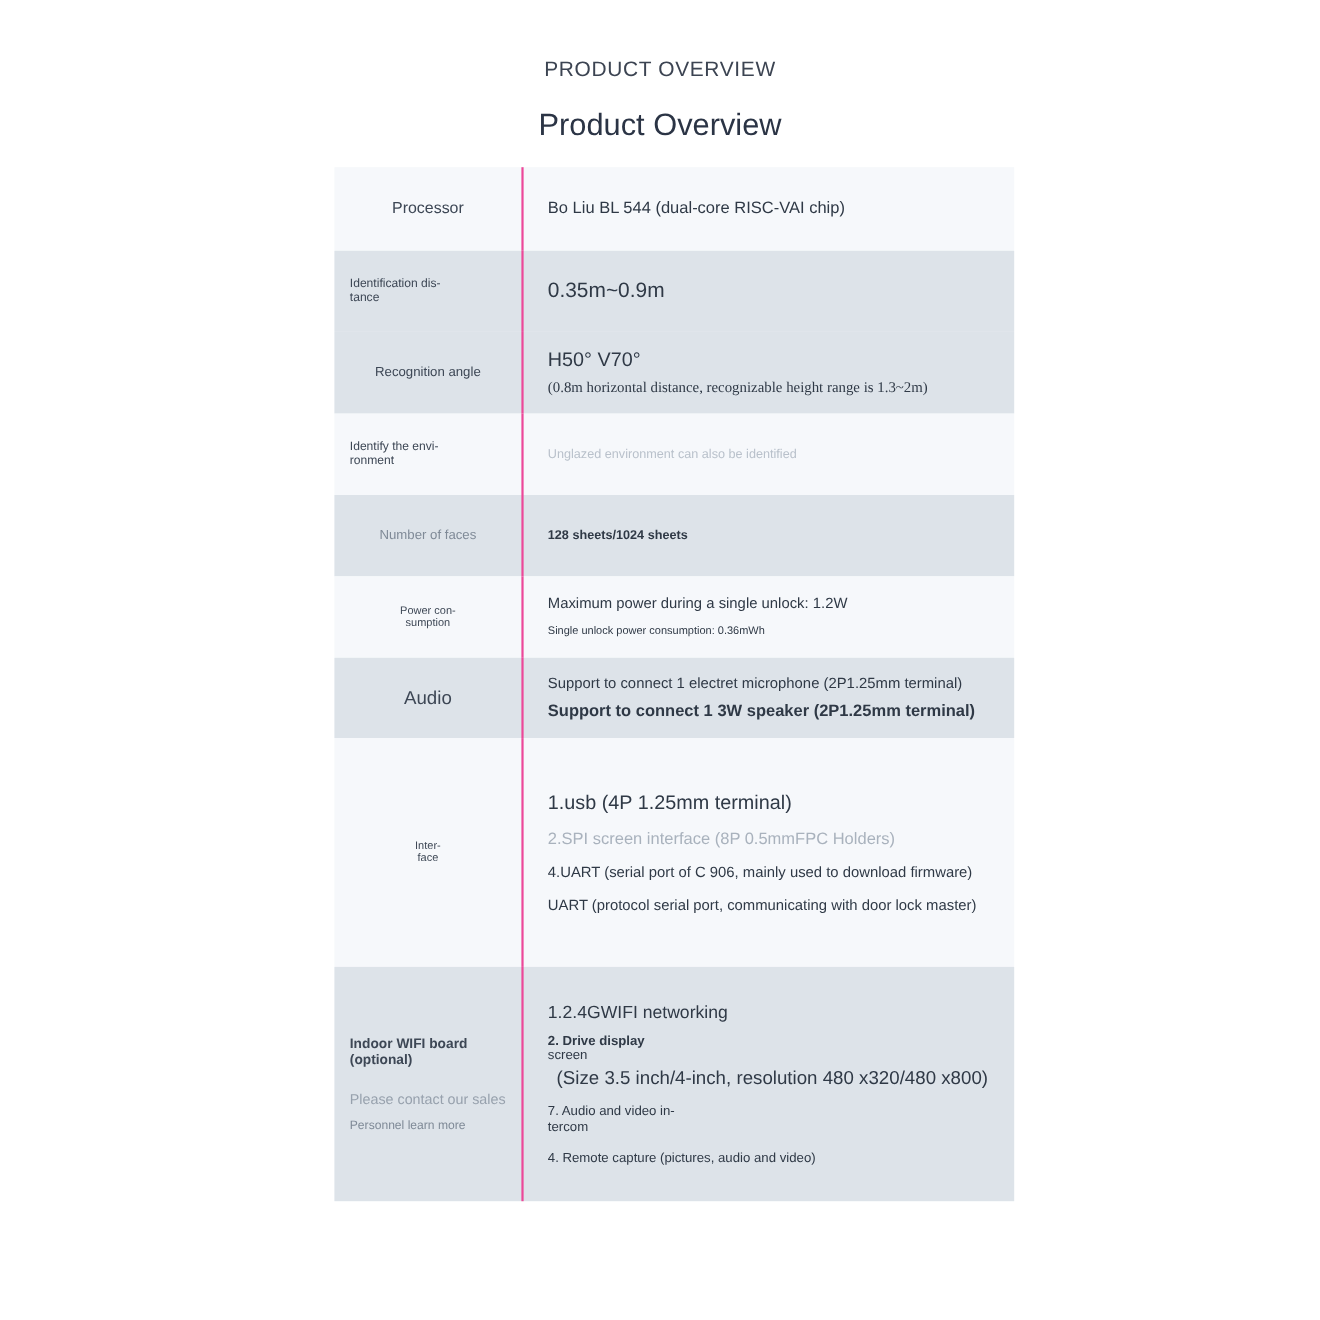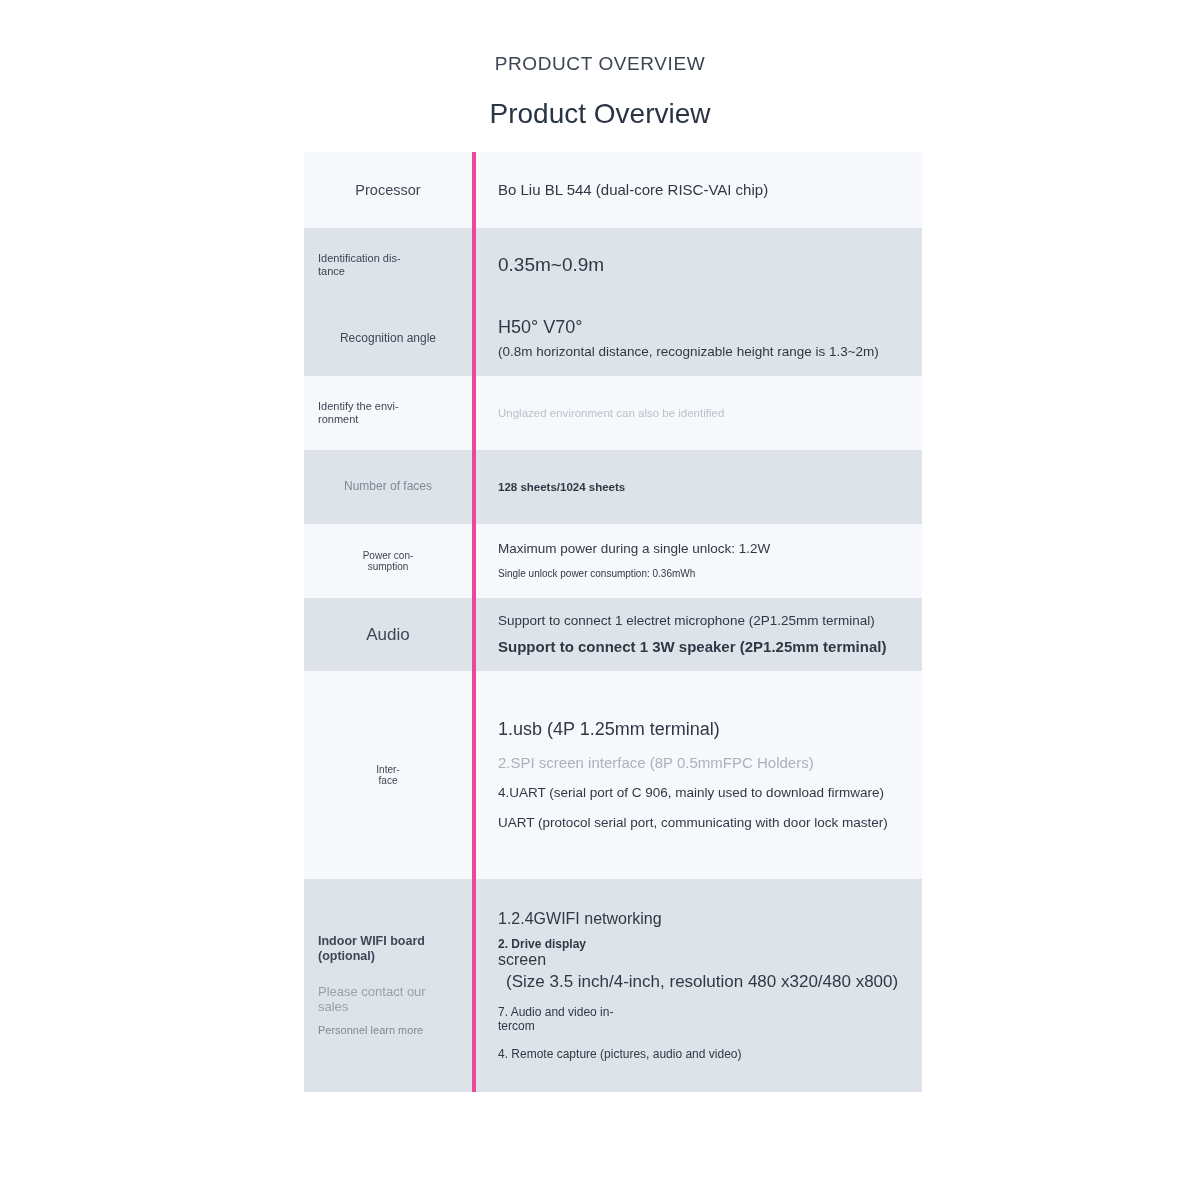--- a/index.html
+++ b/index.html
@@ -61,21 +61,21 @@
   .spec-row.tone-dark  { background: #dde3e9; }
 
   .cell-label {
     flex: 0 0 172px;
     width: 172px;
     box-sizing: border-box;
     display: flex;
     flex-direction: column;
     justify-content: center;
     padding: 6px 14px 6px 14px;
-    border-right: 4px solid #ec4899;
+    border-right: 2px solid #ec4899;
   }
   .cell-value {
     flex: 1 1 auto;
     box-sizing: border-box;
     display: flex;
     flex-direction: column;
     justify-content: center;
     padding: 6px 12px 6px 22px;
   }
 
@@ -140,21 +140,21 @@
       </div>
     </div>
 
 
     <div class="spec-row tone-dark" style="height:75px;justify-content:flex-end;">
       <div class="cell-label">
         <div class="lbl s-sm-c" style="font-size:12px;">Recognition angle</div>
       </div>
       <div class="cell-value">
         <div class="val v-lg" style="font-size:18px;">H50° V70°</div>
-        <div class="val v-base" style="margin-top:5px;">(0.8m horizontal distance, recognizable height range is 1.3~2m)</div>
+        <div class="val v-base" style="margin-top:5px;font-family:Liberation Serif, serif;">(0.8m horizontal distance, recognizable height range is 1.3~2m)</div>
       </div>
     </div>
 
     <div class="spec-row tone-light" style="height:74px;">
       <div class="cell-label">
         <div class="lbl s-sm" style="white-space:pre-line;">Identify the envi-
 ronment</div>
       </div>
       <div class="cell-value">
         <div class="val v-sm ghost">Unglazed environment can also be identified</div>
@@ -206,21 +206,21 @@
 
     <div class="spec-row tone-dark" style="height:213px;">
       <div class="cell-label">
         <div class="lbl s-sm b" style="font-size:12.5px;">Indoor WIFI board (optional)</div>
         <div class="lbl s-sm dim" style="font-size:13px;margin-top:22px;">Please contact our sales</div>
         <div class="lbl s-sm dim2" style="font-size:11px;margin-top:9px;">Personnel learn more</div>
       </div>
       <div class="cell-value">
         <div class="val v-md" style="font-size:16px;">1.2.4GWIFI networking</div>
         <div class="val v-sm tight" style="font-size:12px;font-weight:bold;">2. Drive display</div>
-        <div class="val v-sm tight" style="font-size:16px;margin-top:0;">screen</div>
+        <div class="val v-sm tight" style="font-size:12px;margin-top:0;">screen</div>
         <div class="val v-md indent" style="font-size:17px;margin-top:2px;">(Size 3.5 inch/4-inch, resolution 480 x320/480 x800)</div>
         <div class="val v-sm tight" style="font-size:12px;margin-top:14px;">7. Audio and video in-</div>
         <div class="val v-sm tight" style="font-size:12px;margin-top:0;">tercom</div>
         <div class="val v-sm" style="font-size:12px;margin-top:14px;">4. Remote capture (pictures, audio and video)</div>
       </div>
     </div>
 
   </div>
 </div>
 

